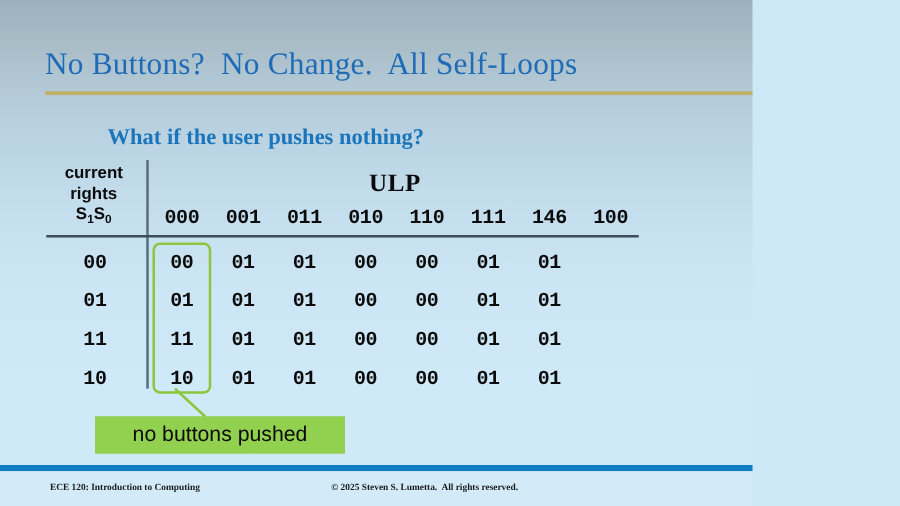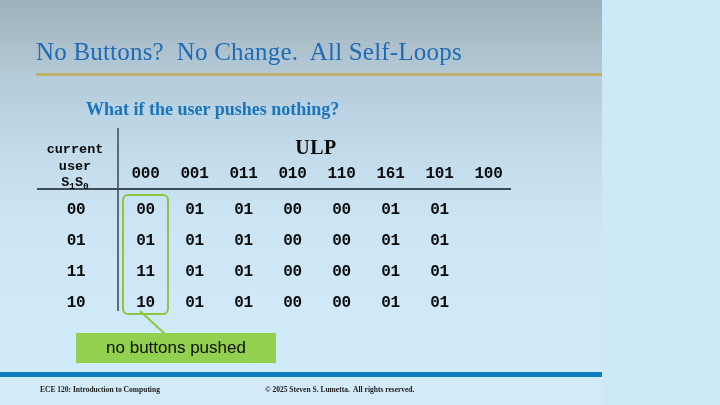--- a/index.html
+++ b/index.html
@@ -86,24 +86,24 @@
     left: 1px;
     top: 60px;
     width: 474px;
     height: 2px;
     background: #3D4C56;
   }
 
   #current-state-label {
     position: absolute;
     left: 0px;
-    top: 14px;
+    top: 2px;
     width: 78px;
     text-align: center;
-    font-family: Liberation Mono, monospace;
+    font-family: Liberation Sans, sans-serif;
     font-weight: bold;
     font-size: 13.5px;
     line-height: 16.5px;
     color: #0B0B0B;
   }
   #current-state-label .sub {
     font-size: 9.5px;
     vertical-align: -3px;
   }
 
@@ -253,34 +253,34 @@
 
   <div id="subtitle">What if the user pushes nothing?</div>
 
   <div id="table-area">
 
     <div id="col-divider"></div>
     <div id="head-rule"></div>
 
     <div id="current-state-label">
       <div>current</div>
-      <div>user</div>
+      <div>rights</div>
       <div><span>S</span><span class="sub">1</span><span>S</span><span class="sub">0</span></div>
     </div>
 
     <div id="ulp-label">ULP</div>
 
     <div id="ulp-columns">
       <div class="colhead">000</div>
       <div class="colhead">001</div>
       <div class="colhead">011</div>
       <div class="colhead">010</div>
       <div class="colhead">110</div>
-      <div class="colhead">161</div>
-      <div class="colhead">101</div>
+      <div class="colhead">111</div>
+      <div class="colhead">146</div>
       <div class="colhead">100</div>
     </div>
 
     <div id="rows">
 
       <div class="trow">
         <div class="state-cell">00</div>
         <div class="cells">
           <div class="dcell">00</div>
           <div class="dcell">01</div>

